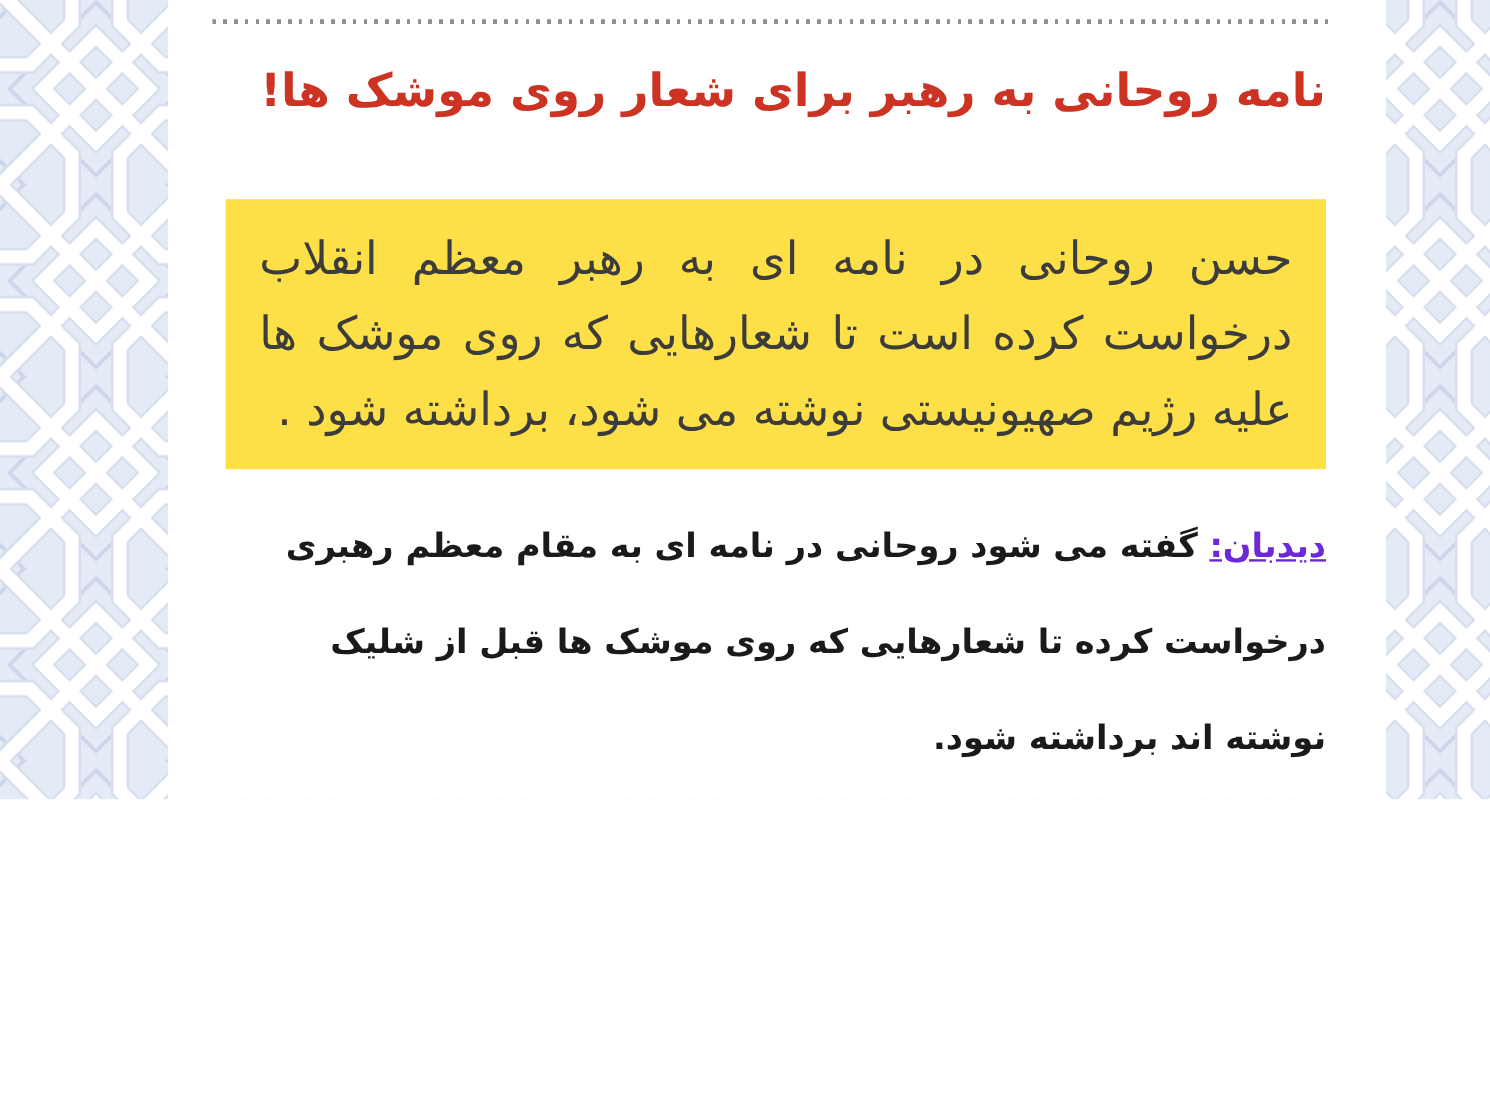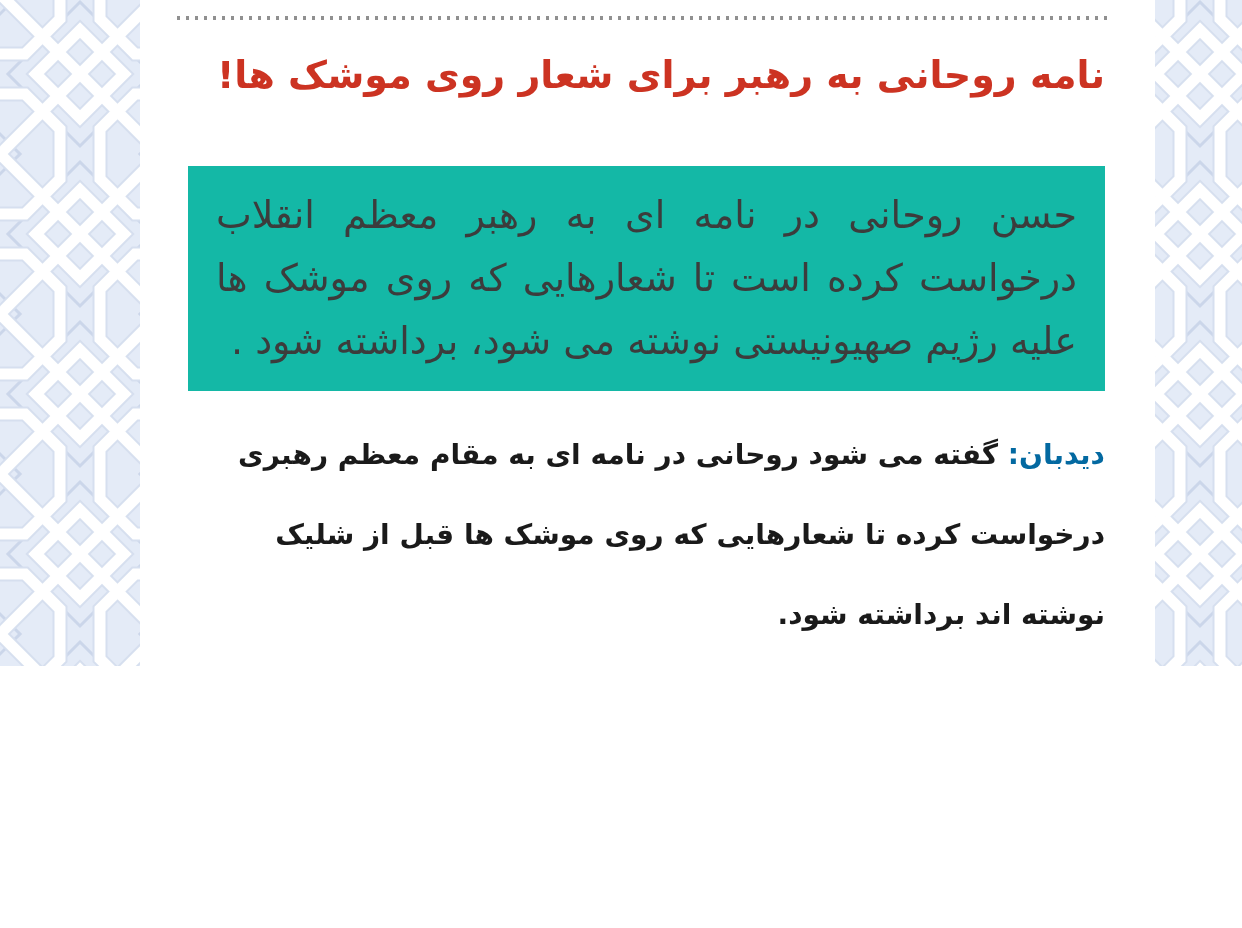--- a/index.html
+++ b/index.html
@@ -102,24 +102,24 @@
     <rect x="0" y="0" width="1242" height="928" fill="url(#geo)"></rect>
   </svg>
 
   <div class="content">
     <div class="dotted"></div>
 
     <div class="inner">
 
       <h1 class="headline" style="color: rgb(204, 51, 34);">نامه روحانی به رهبر برای شعار روی موشک ها!</h1>
 
-      <div class="summary" style="background-color: #14b8a6; color: rgb(60, 60, 60);">
+      <div class="summary" style="background-color: #fde047; color: rgb(60, 60, 60);">
         <span>حسن روحانی در نامه ای به رهبر معظم انقلاب درخواست کرده است تا شعارهایی که روی موشک ها علیه رژیم صهیونیستی نوشته می شود، برداشته شود .</span>
       </div>
 
       <p class="para">
-        <span class="label" style="color: #0369a1;">دیدبان:</span><span> گفته می شود روحانی در نامه ای به مقام معظم رهبری درخواست کرده تا شعارهایی که روی موشک ها قبل از شلیک نوشته اند برداشته شود.</span>
+        <span class="label" style="color: #6d28d9; text-decoration: underline;">دیدبان:</span><span> گفته می شود روحانی در نامه ای به مقام معظم رهبری درخواست کرده تا شعارهایی که روی موشک ها قبل از شلیک نوشته اند برداشته شود.</span>
       </p>
 
 
     </div>
   </div>
 </div>
 
 </body></html>

